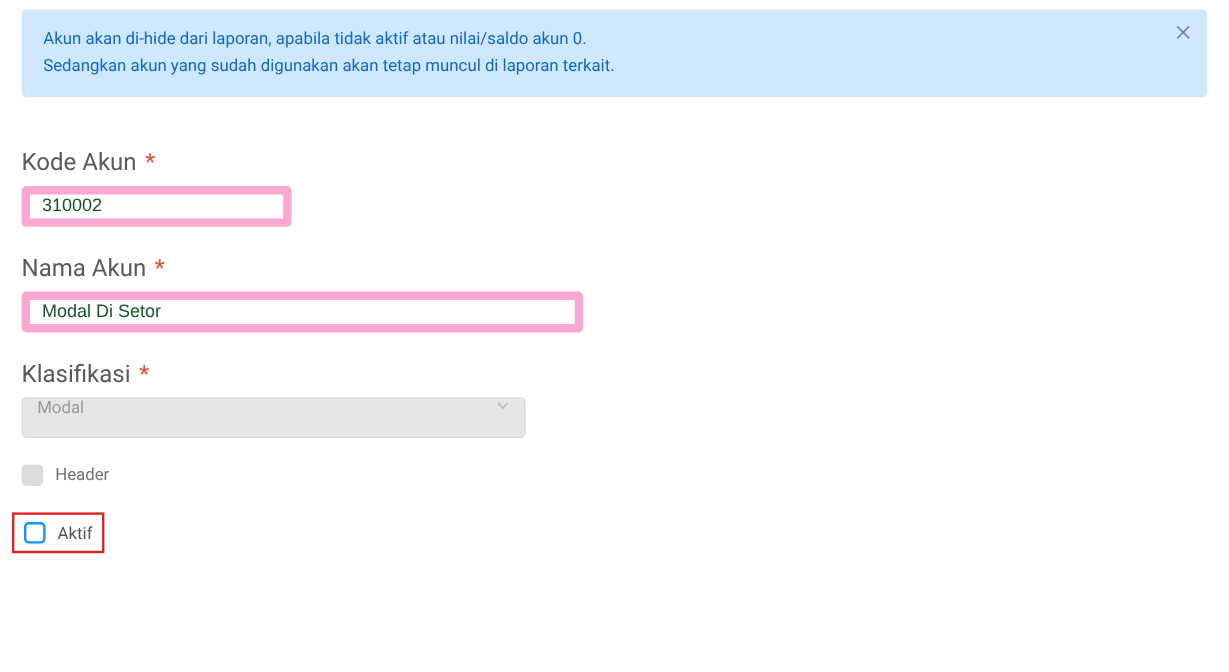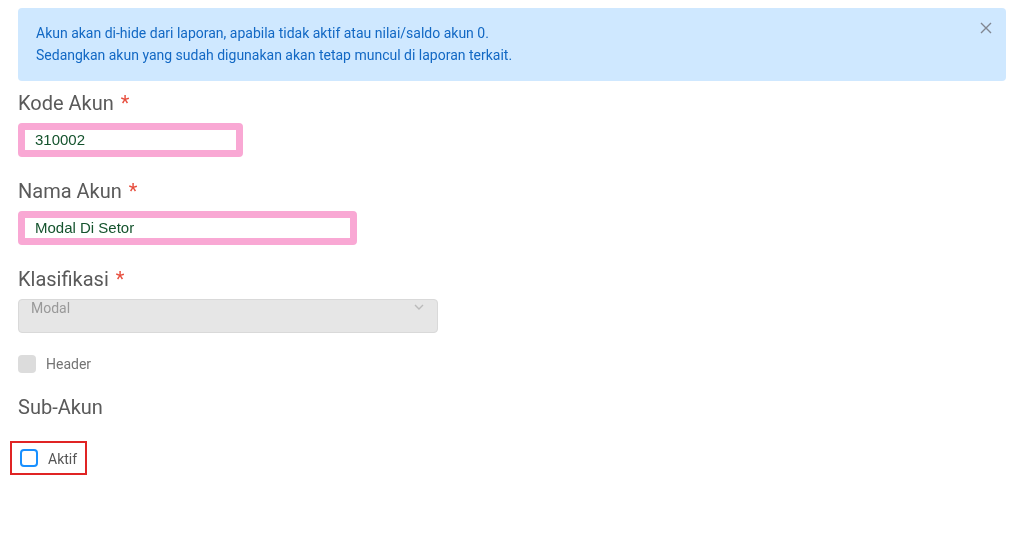--- a/index.html
+++ b/index.html
@@ -10,21 +10,21 @@
       background: #fff;
       padding: 8px 18px 20px 18px;
     }
     .alert {
       background: #cfe8ff;
       color: #1268c4;
       padding: 14px 40px 14px 18px;
       border-radius: 4px;
       position: relative;
       line-height: 1.6;
-      margin-bottom: 10px;
+      margin-bottom: 42px;
     }
     .alert-close {
       position: absolute;
       top: 10px;
       right: 14px;
       color: #808691;
       cursor: pointer;
       font-size: 14px;
     }
     .field { margin-bottom: 22px; }
@@ -38,21 +38,21 @@
     .input {
       width: 225px;
       height: 34px;
       border: 7px solid #f9a8d4;
       border-radius: 4px;
       padding: 0 10px;
       font-size: 15px;
       color: #14532d;
       outline: none;
     }
-    .input-wide { width: 339px; }
+    .input-wide { width: 468px; }
     .select {
       width: 420px;
       height: 34px;
       background: #e6e6e6;
       border: 1px solid #d9d9d9;
       border-radius: 4px;
       display: flex;
       align-items: flex-start;
       justify-content: space-between;
       padding: 0 12px;
@@ -135,23 +135,20 @@
     </span>
   </div>
 </div>
 
 <div class="checkbox-row">
   <div class="checkbox-disabled"></div>
   <span class="checkbox-label">Header</span>
 </div>
 
 <div class="field">
-  <label class="field-label">
-    <span>Sub-Akun</span>
-  </label>
 </div>
 
 <div>
   <div class="aktif-wrap">
     <div class="checkbox-active"></div>
     <span class="aktif-label">Aktif</span>
   </div>
 </div>
 
 </body></html>

